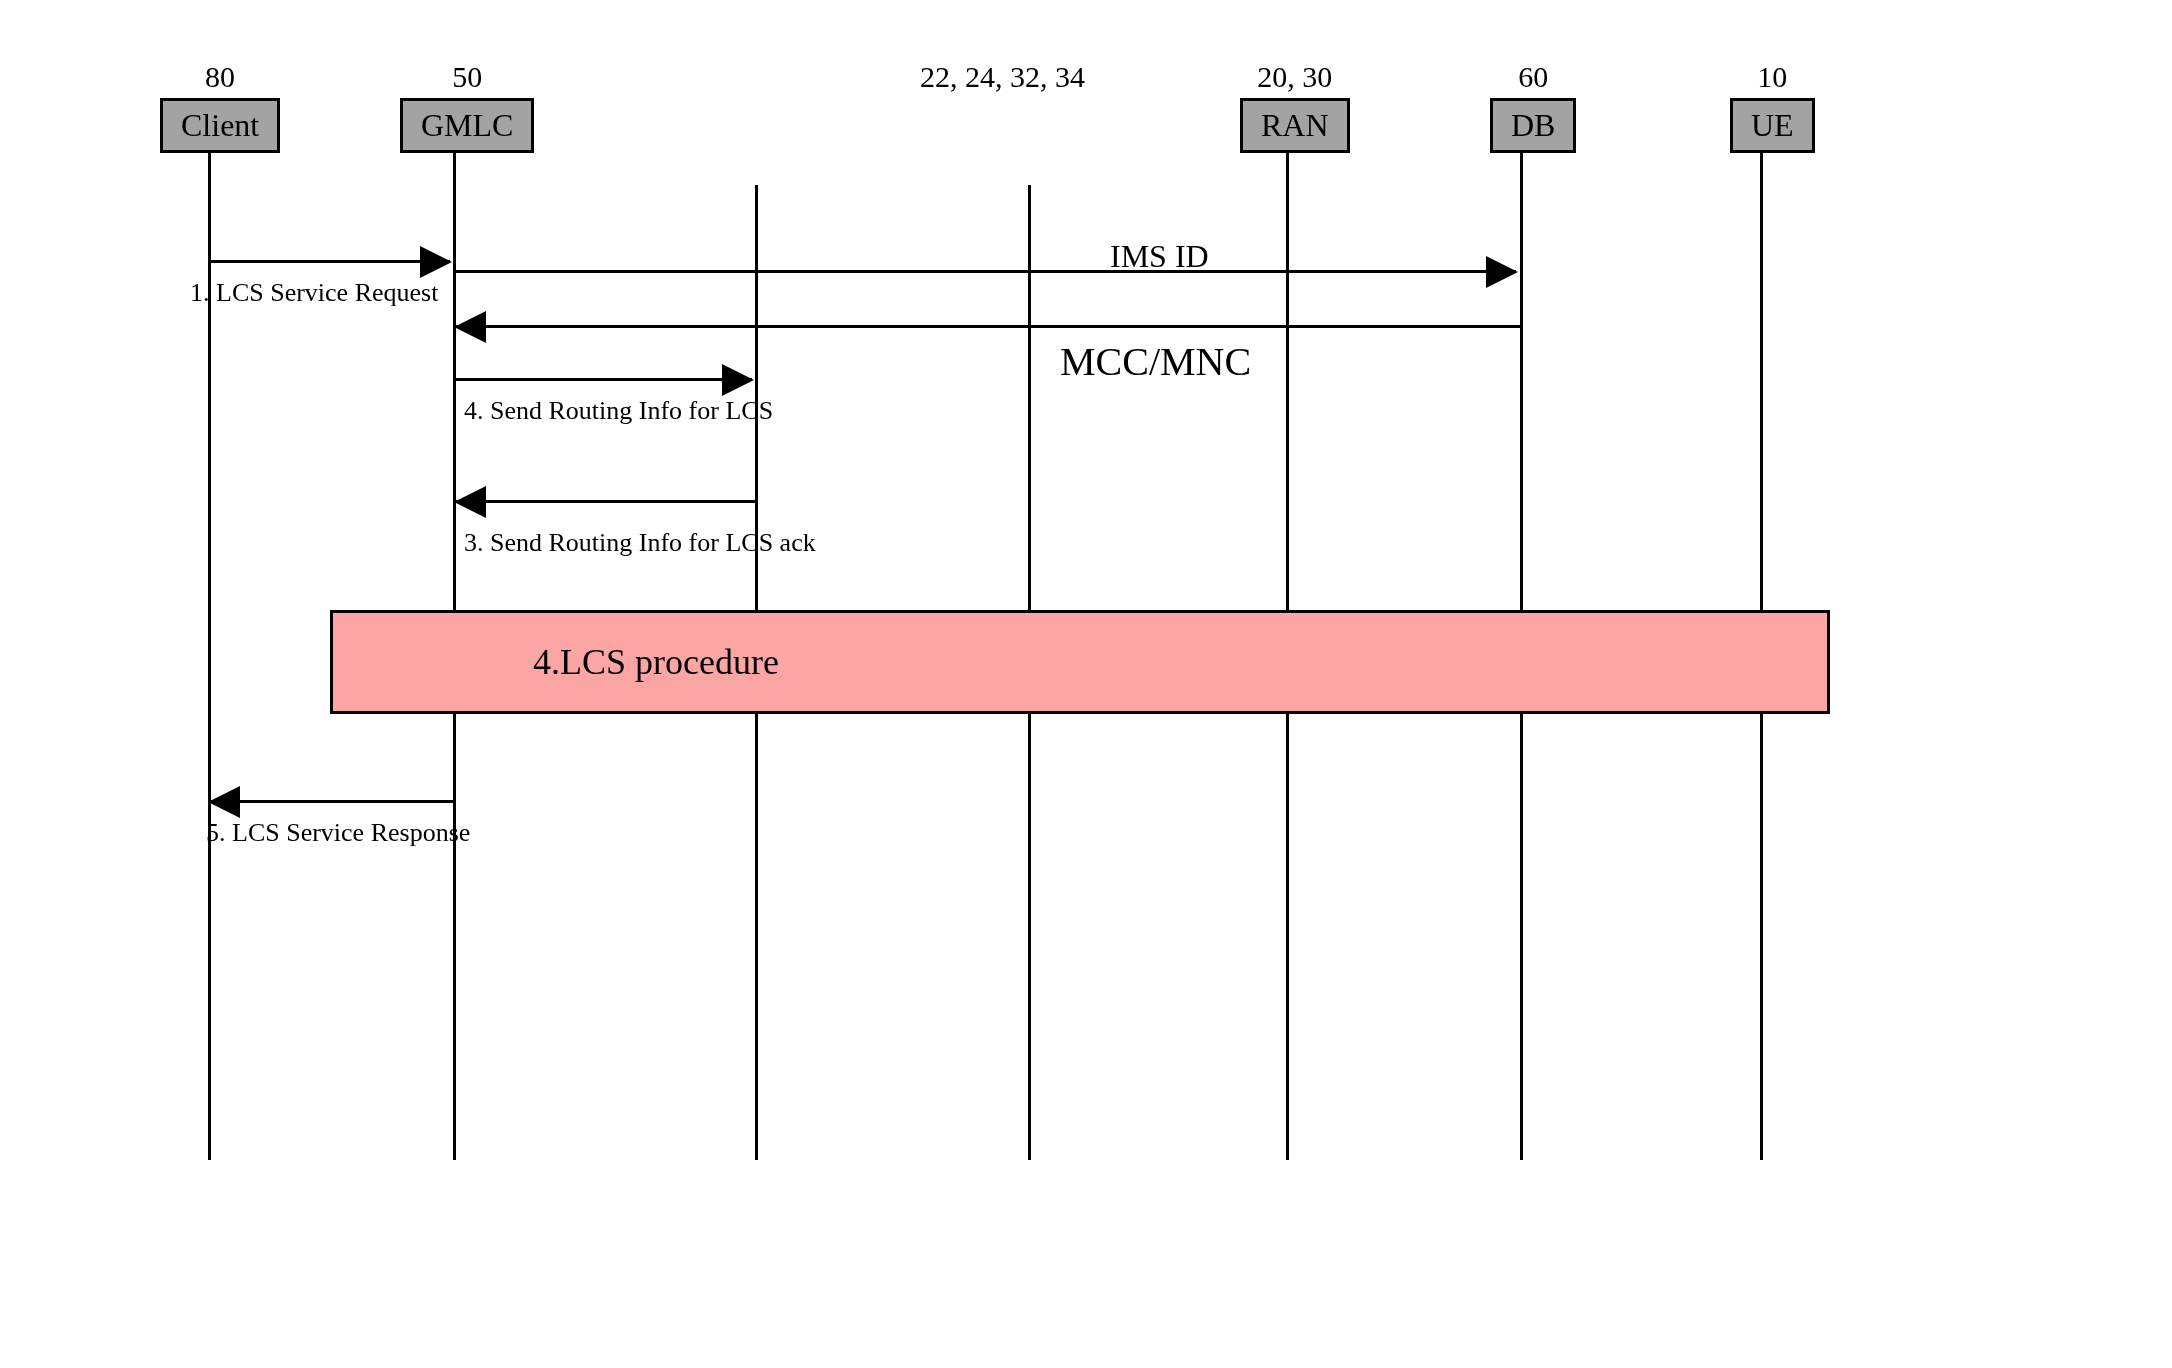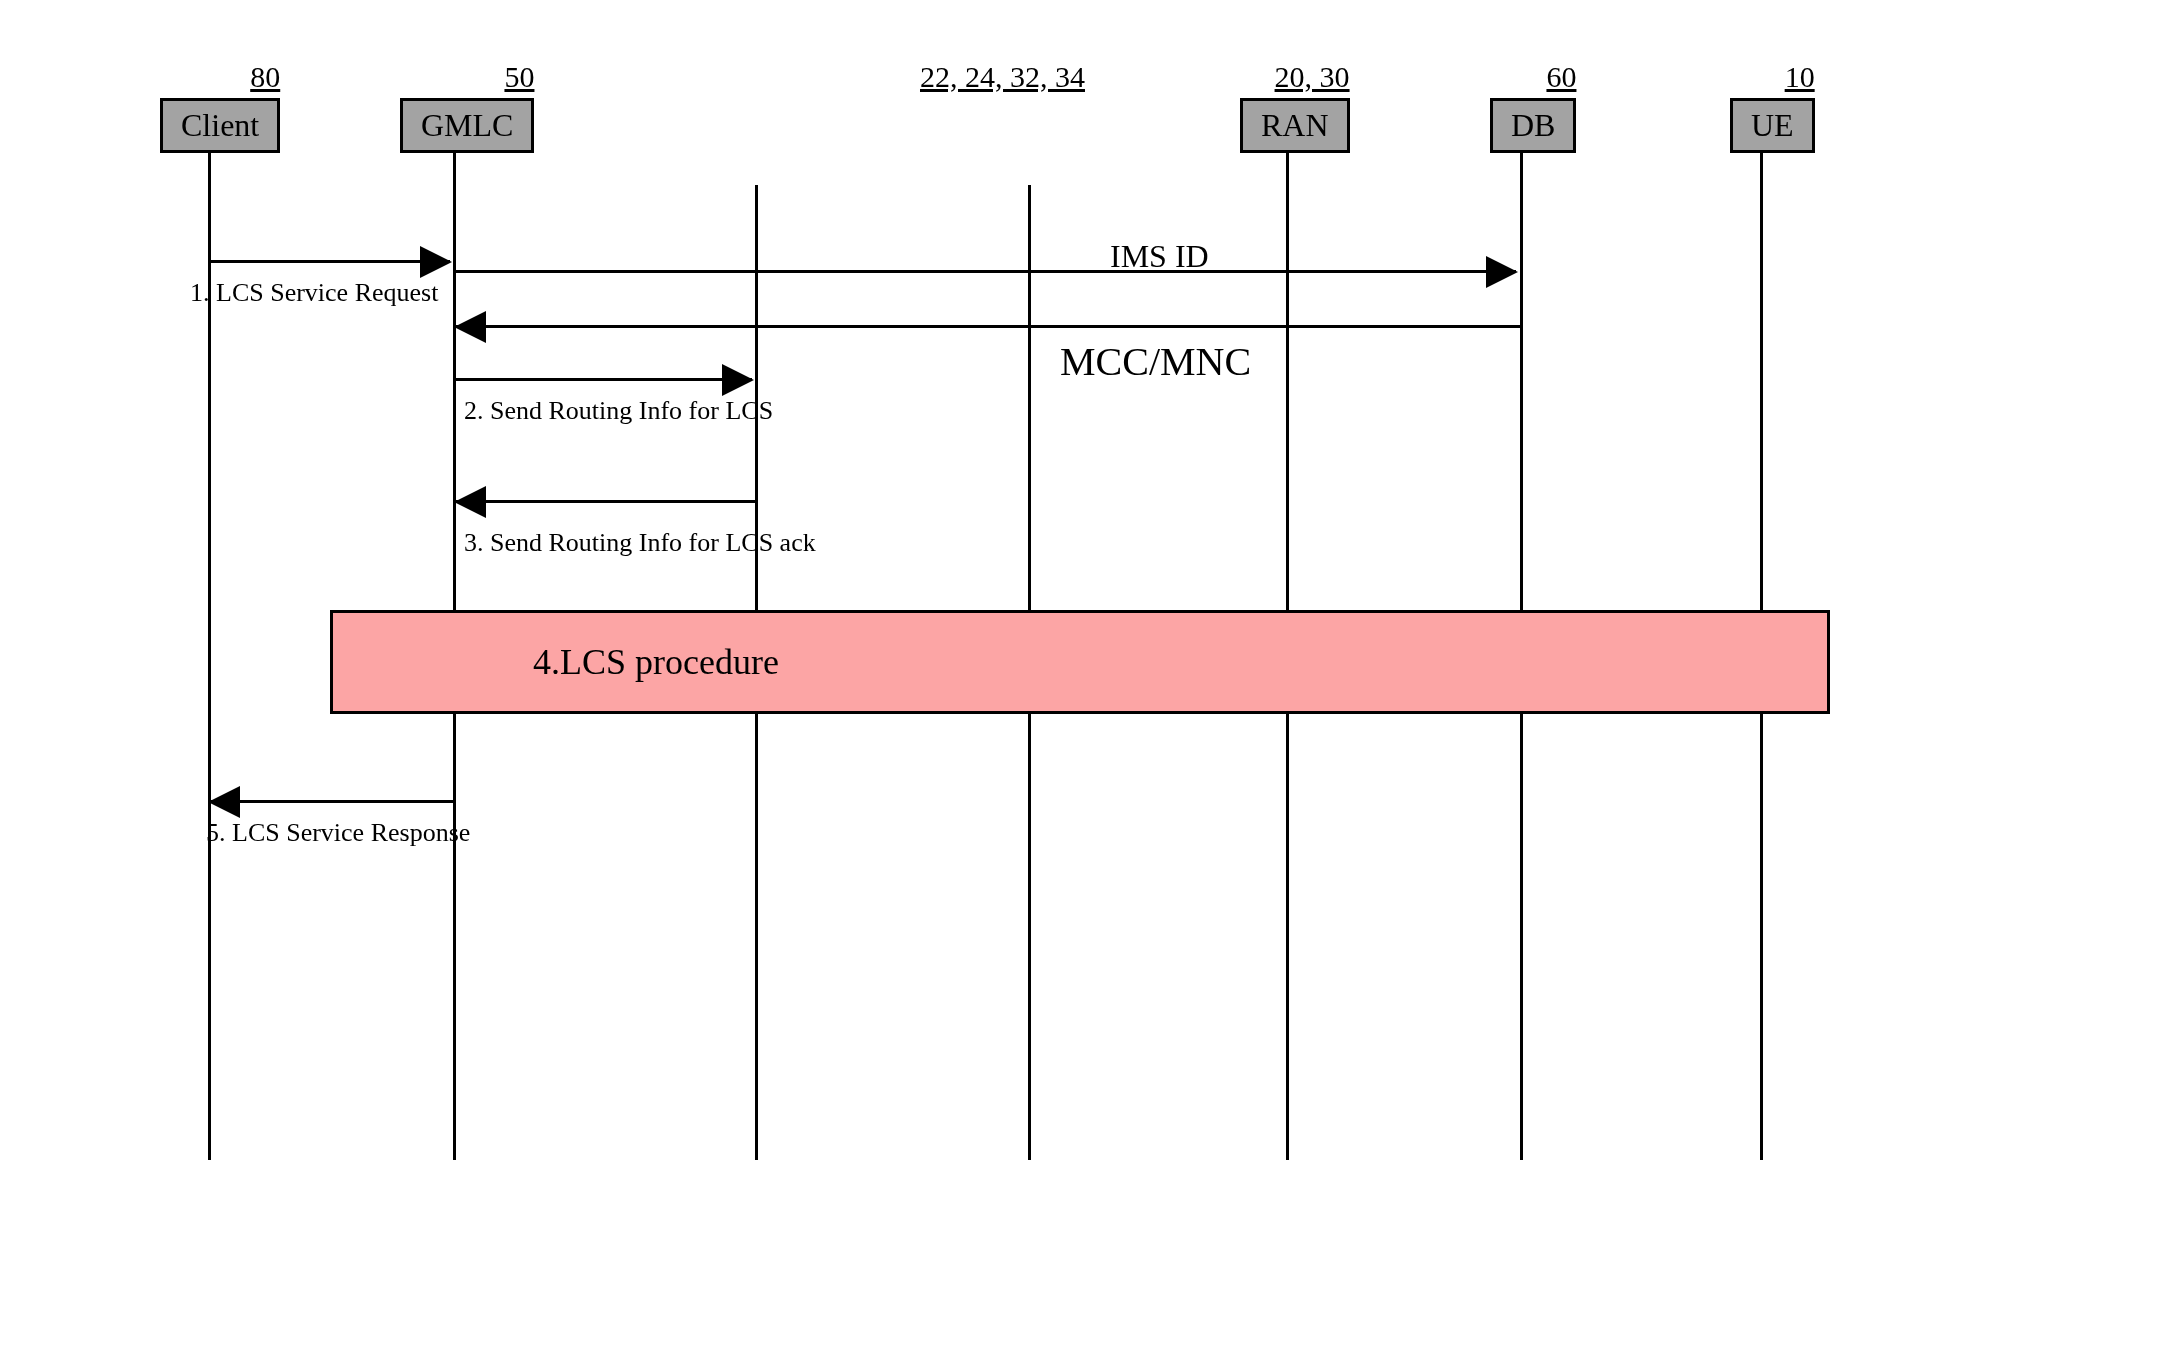--- a/index.html
+++ b/index.html
@@ -17,23 +17,21 @@
       width: 1900px;
       height: 1100px;
     }
     .participant {
       position: absolute;
       top: 0;
       text-align: center;
     }
     .participant-number {
       font-size: 30px;
-      text-decoration: underline;
       margin-bottom: 4px;
-      text-align: right;
     }
     .participant-box {
       border: 3px solid black;
       padding: 6px 18px;
       display: inline-block;
       font-size: 32px;
       line-height: 1.15;
       background: #a3a3a3;
       white-space: nowrap;
     }
@@ -138,21 +136,21 @@
   <div class="arrow-label" style="left:990px; top:178px; font-size:32px;">IMS ID</div>
 
   <div class="arrow" style="left:336px; top:265px; width:1064px;">
     <div class="arrow-head-left"></div>
   </div>
   <div class="arrow-label" style="left:940px; top:278px; font-size:40px;">MCC/MNC</div>
 
   <div class="arrow" style="left:336px; top:318px; width:296px;">
     <div class="arrow-head-right"></div>
   </div>
-  <div class="arrow-label" style="left:344px; top:336px;">2. Send Routing Info for LCS</div>
+  <div class="arrow-label" style="left:344px; top:336px;">4. Send Routing Info for LCS</div>
 
   <div class="arrow" style="left:336px; top:440px; width:300px;">
     <div class="arrow-head-left"></div>
   </div>
   <div class="arrow-label" style="left:344px; top:468px;">3. Send Routing Info for LCS ack</div>
 
   <div class="procedure-box" style="left:210px; top:550px; width:1500px;">
     <span style="margin-left:160px;">4.LCS procedure</span>
   </div>
 

